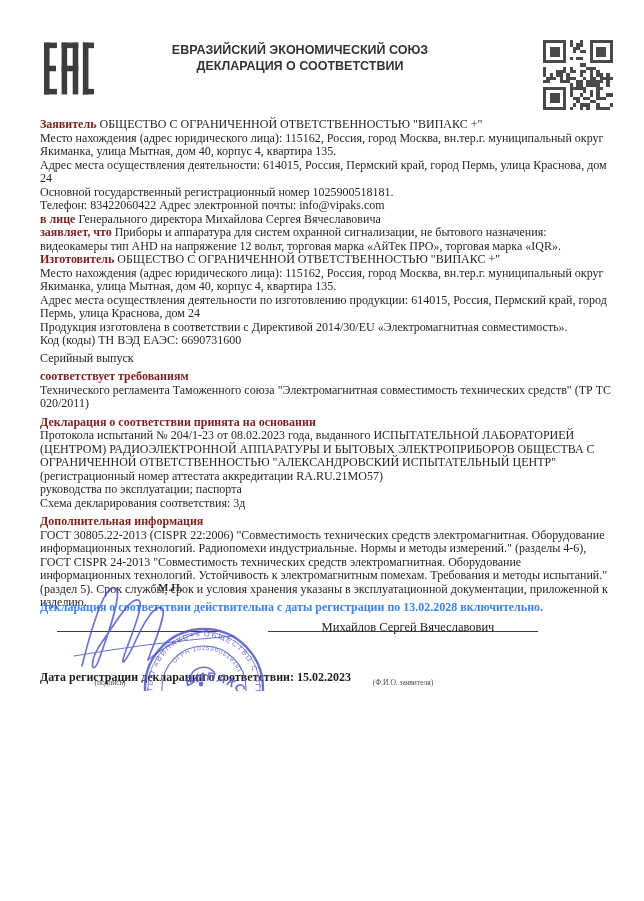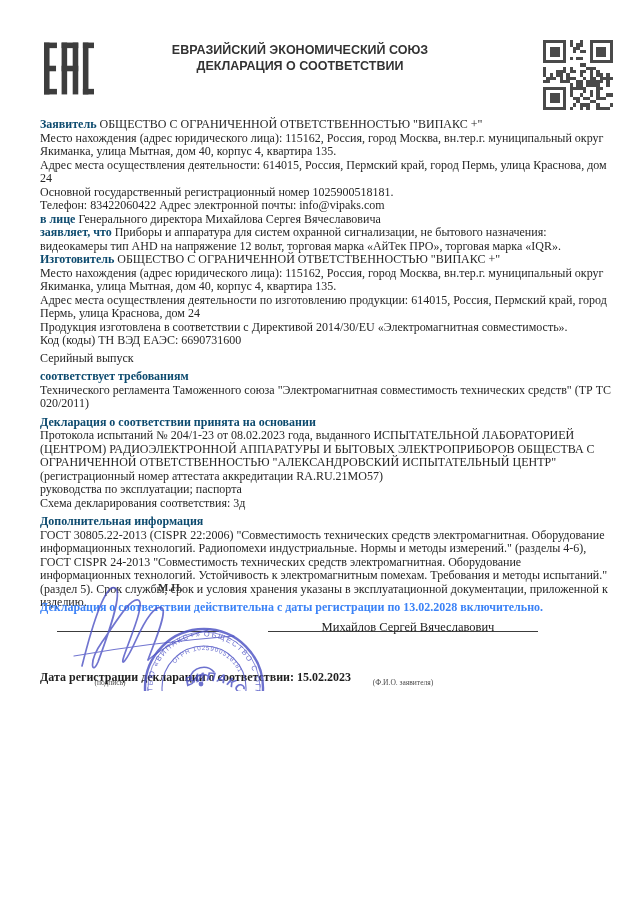--- a/index.html
+++ b/index.html
@@ -10,21 +10,21 @@
   
   .eac-mark{position:absolute;left:44px;top:42px;width:50px;height:53px;}
   .title-block{position:absolute;left:140px;top:42px;width:320px;text-align:center;
     font-family:"Liberation Sans",sans-serif;font-weight:bold;font-size:12.5px;line-height:16px;color:#333;}
   .qr{position:absolute;left:541px;top:40px;width:74px;height:70px;}
   
   .body-text{position:absolute;left:40px;top:118px;width:575px;font-size:12px;line-height:13.5px;}
   .body-text p{margin:0;}
   .gap-s{margin-top:4px !important;}
   .gap-m{margin-top:5px !important;}
-  b{color:#0c4a6e;}
+  b{color:#7f1d1d;}
   
   .validity{position:absolute;left:40px;top:600px;width:575px;font-size:12px;font-weight:bold;color:#3b82f6;}
   
   .sig-line{position:absolute;border-bottom:1.3px solid #3c3c3c;}
   .sig-caption{position:absolute;font-size:7.5px;color:#4a4a4a;text-align:center;margin-top:45px;}
   .mp{position:absolute;left:158px;top:581px;font-size:11px;color:#333;font-weight:bold;}
   .signer{position:absolute;left:280px;top:620px;width:256px;text-align:center;font-size:12.5px;color:#222;}
   
   .reg1{position:absolute;left:40px;top:689px;width:575px;font-size:12px;font-weight:bold;color:#1f1f1f;}
   .reg2{position:absolute;left:40px;top:670px;width:575px;font-size:12px;font-weight:bold;color:#1f1f1f;}

